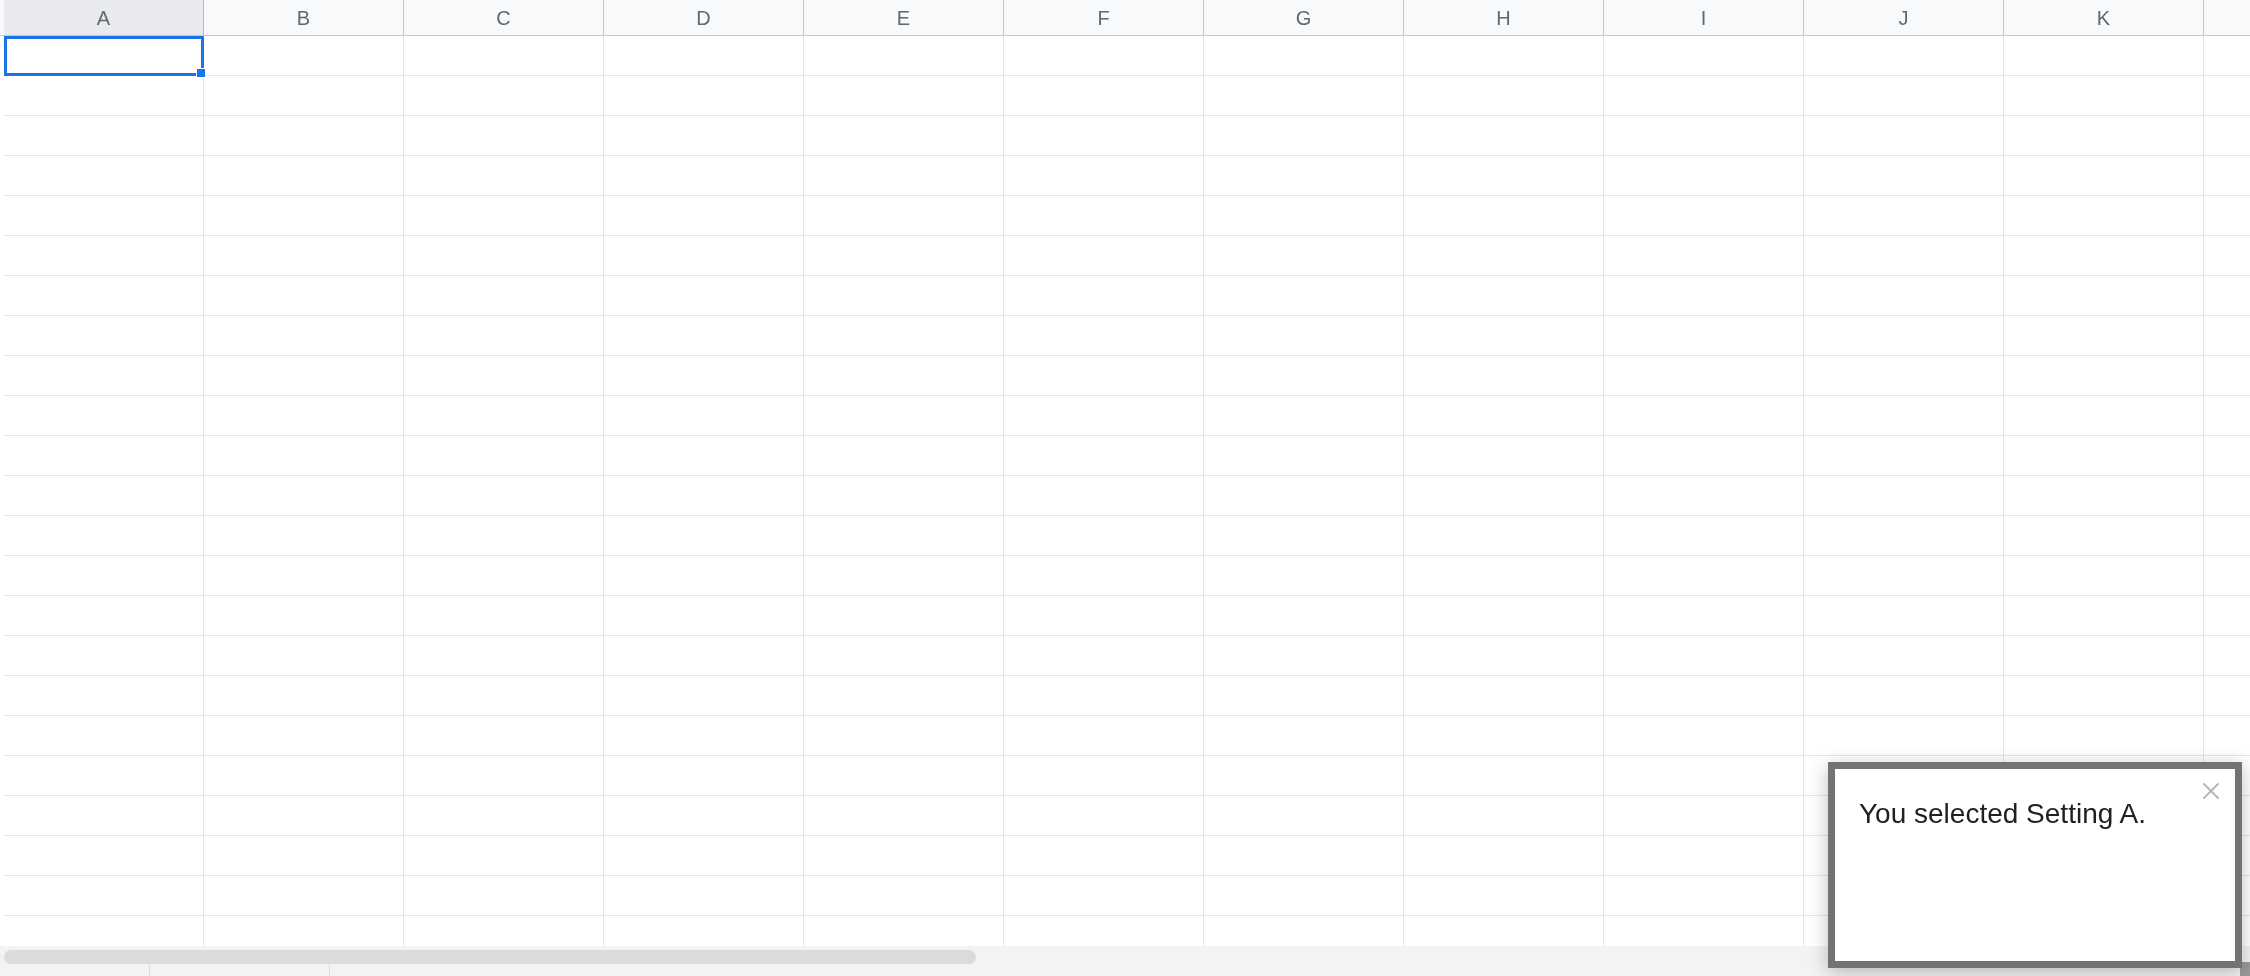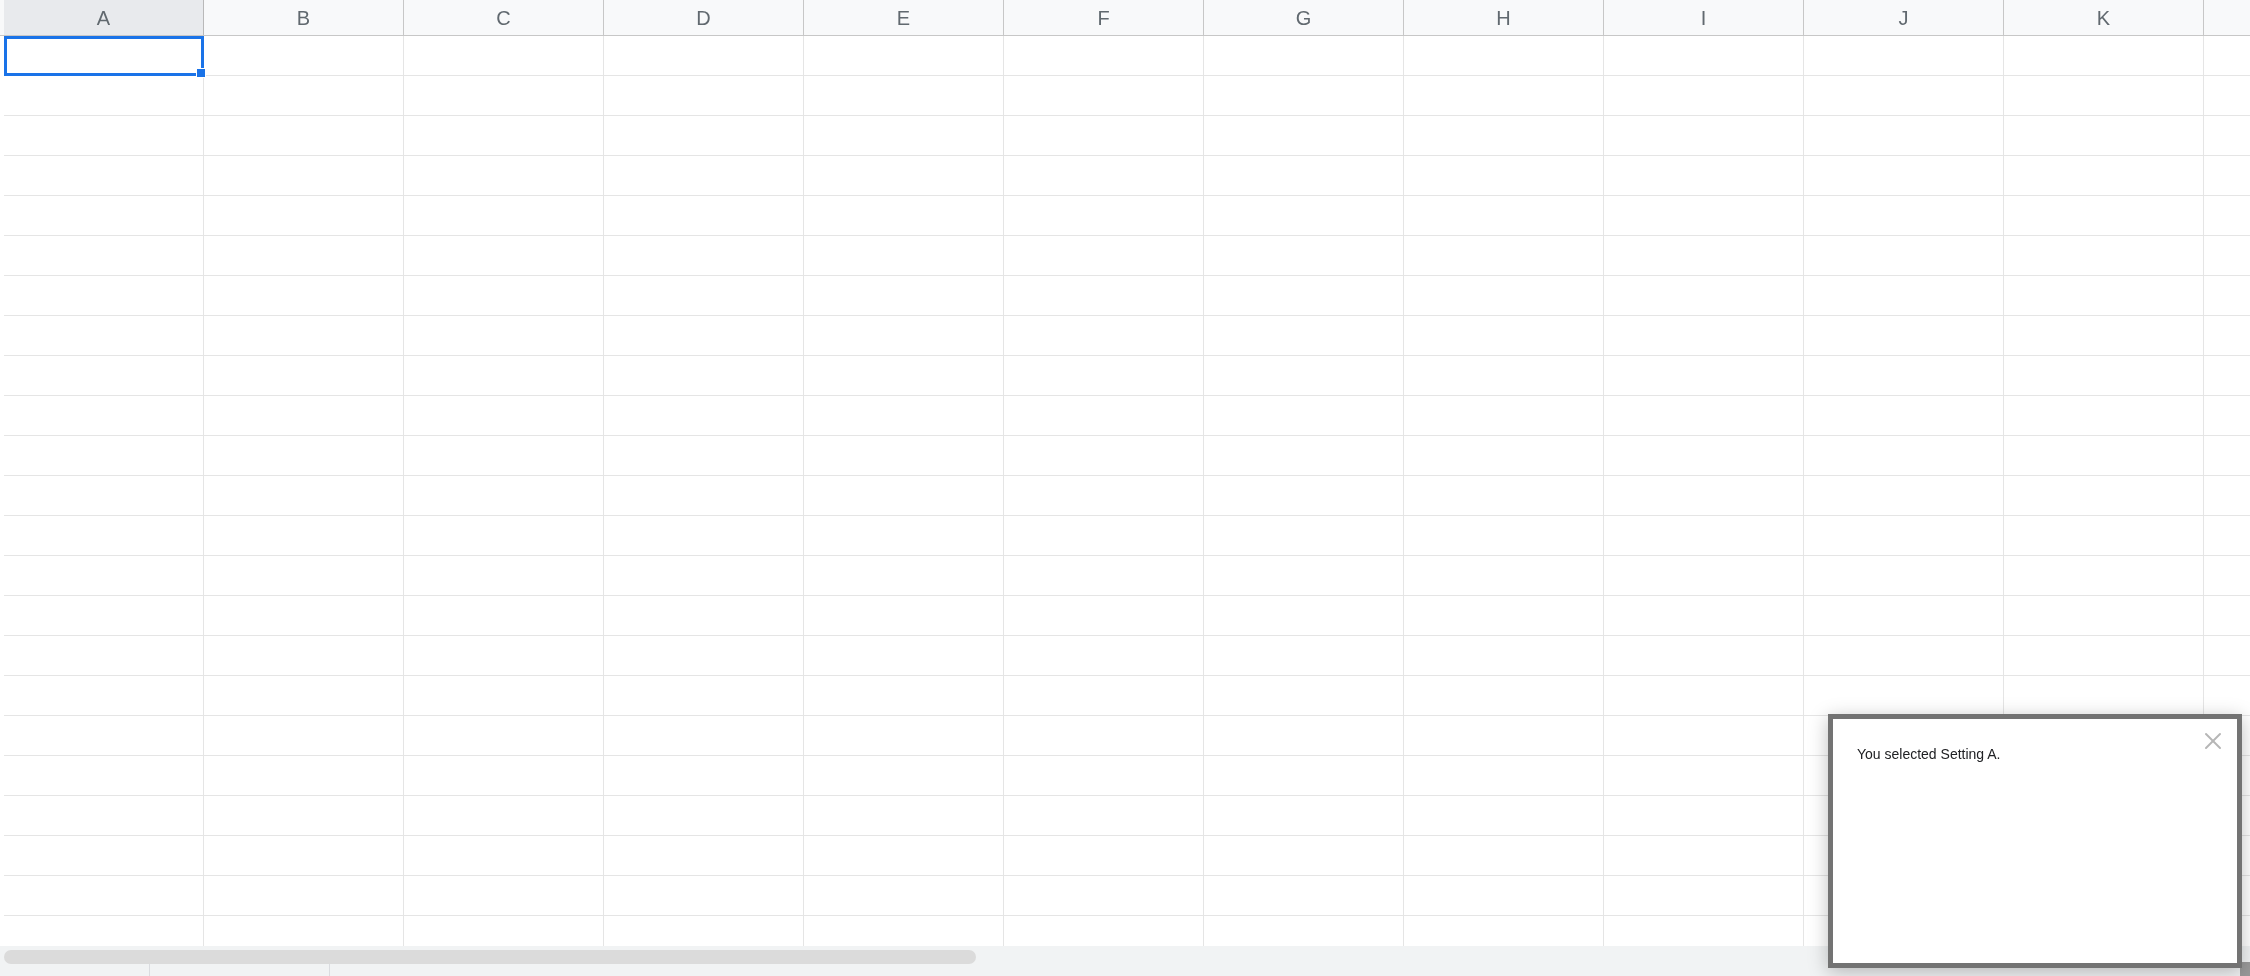--- a/index.html
+++ b/index.html
@@ -152,27 +152,27 @@
     height: 12px;
     border-right: 1px solid #dadce0;
   }
 
   
   .toast {
     position: absolute;
     right: 8px;
     bottom: 8px;
     width: 414px;
-    height: 254px;
+    height: 206px;
     background: #ffffff;
-    border: 5px solid #737373;
+    border: 7px solid #737373;
     box-shadow: 0 4px 18px rgba(0,0,0,0.25);
     z-index: 50;
     padding: 26px 40px 20px 24px;
-    font-size: 14px;
+    font-size: 28px;
     color: #202124;
     line-height: 1.35;
   }
   .toast .close {
     position: absolute;
     top: 12px;
     right: 14px;
     width: 20px;
     height: 20px;
     cursor: pointer;

